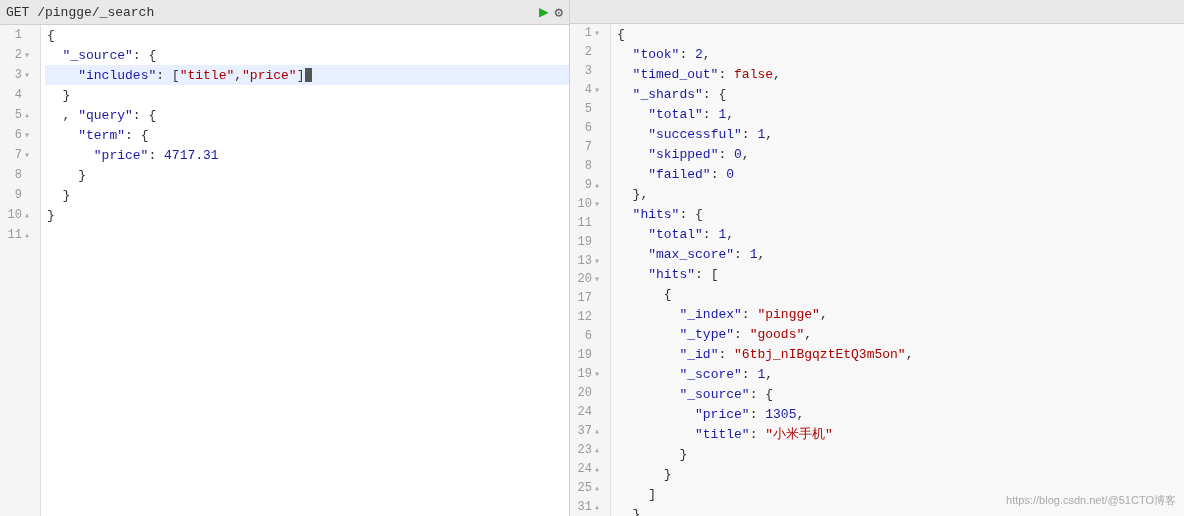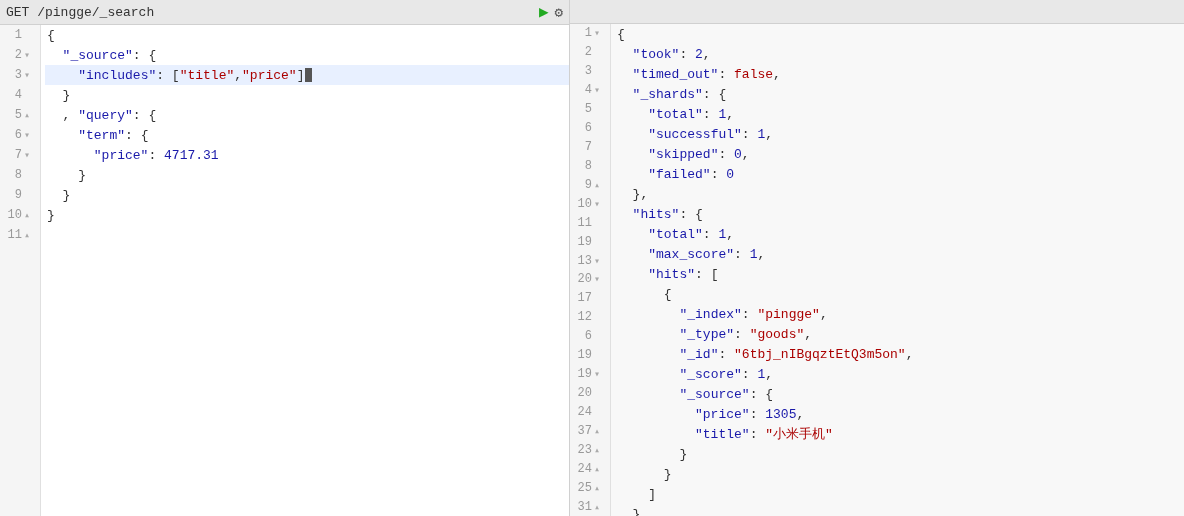--- a/index.html
+++ b/index.html
@@ -332,13 +332,14 @@
         <div class="code-line"><span style="color: rgb(51, 51, 51);">        </span><span style="color: rgb(26, 26, 170);">"_score"</span><span style="color: rgb(51, 51, 51);">: </span><span style="color: rgb(26, 26, 170);">1</span><span style="color: rgb(51, 51, 51);">,</span></div>
         <div class="code-line"><span style="color: rgb(51, 51, 51);">        </span><span style="color: rgb(26, 26, 170);">"_source"</span><span style="color: rgb(51, 51, 51);">: {</span></div>
         <div class="code-line"><span style="color: rgb(51, 51, 51);">          </span><span style="color: rgb(26, 26, 170);">"price"</span><span style="color: rgb(51, 51, 51);">: </span><span style="color: rgb(26, 26, 170);">1305</span><span style="color: rgb(51, 51, 51);">,</span></div>
         <div class="code-line"><span style="color: rgb(51, 51, 51);">          </span><span style="color: rgb(26, 26, 170);">"title"</span><span style="color: rgb(51, 51, 51);">: </span><span style="color: rgb(170, 0, 0);">"小米手机"</span></div>
         <div class="code-line"><span style="color: rgb(51, 51, 51);">        }</span></div>
         <div class="code-line"><span style="color: rgb(51, 51, 51);">      }</span></div>
         <div class="code-line"><span style="color: rgb(51, 51, 51);">    ]</span></div>
         <div class="code-line"><span style="color: rgb(51, 51, 51);">  }</span></div>
       </div>
   </div>
+  <div class="watermark">https://blog.csdn.net/@51CTO博客</div>
 </div>
 
 </body></html>

